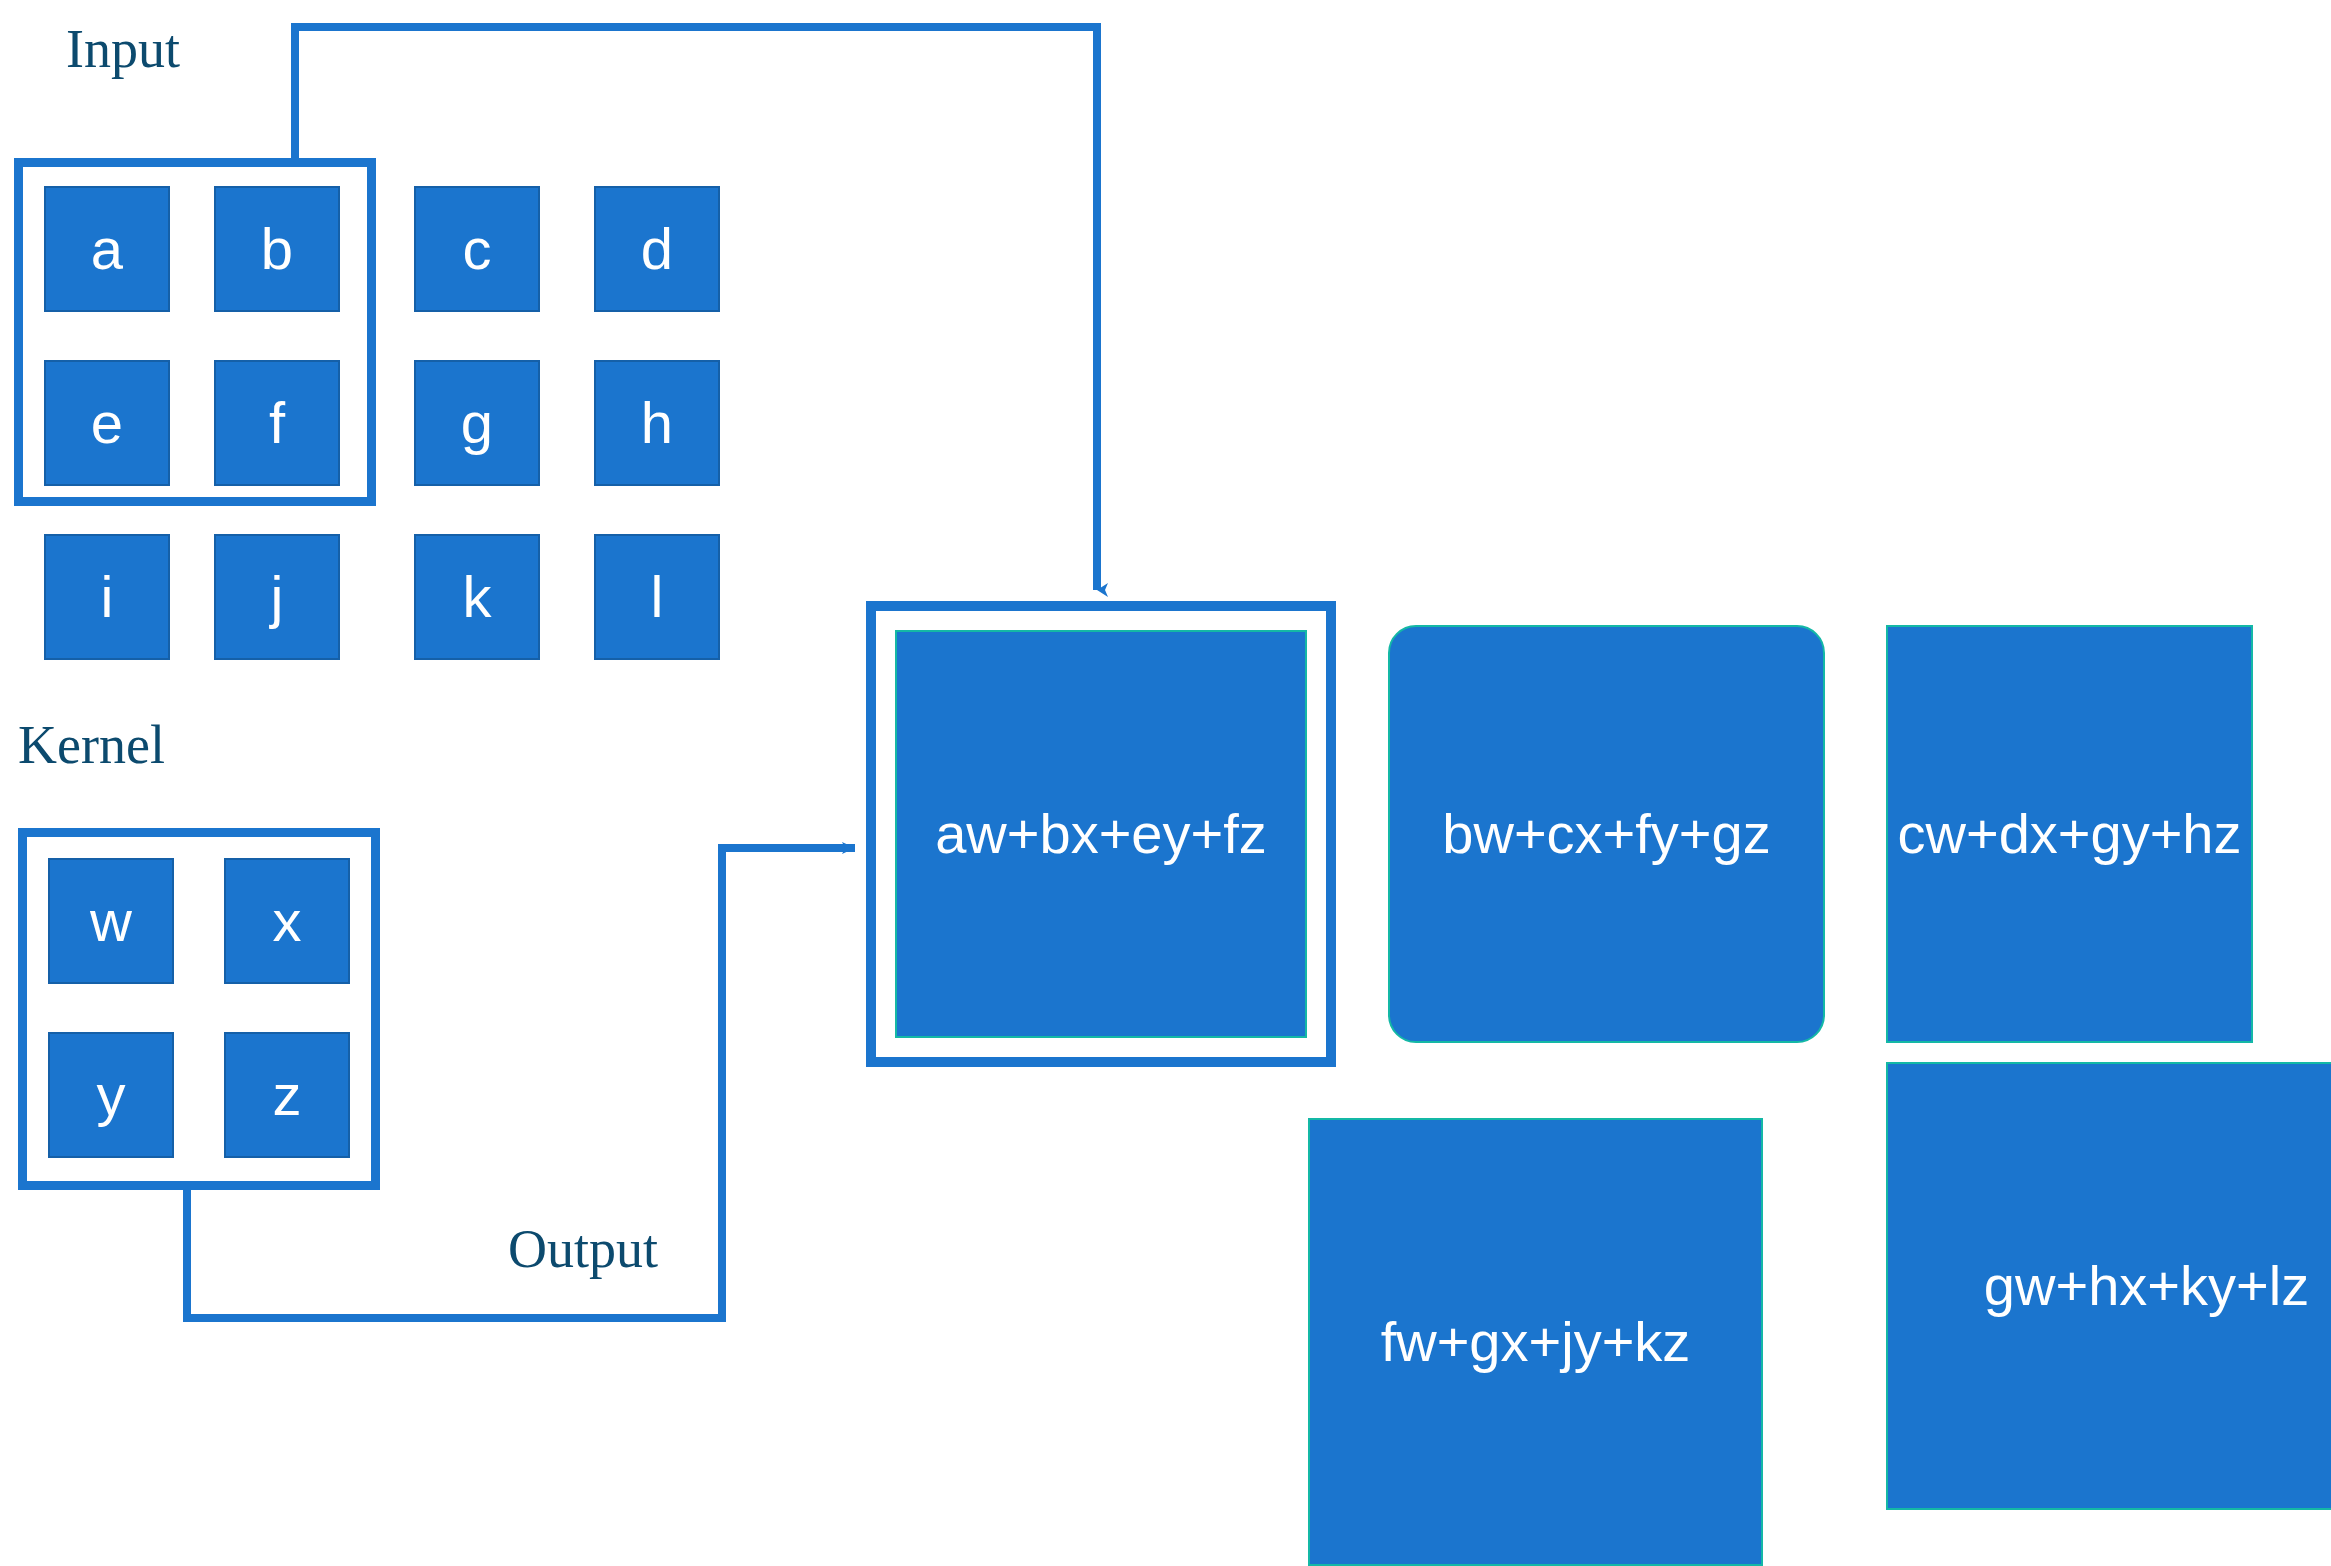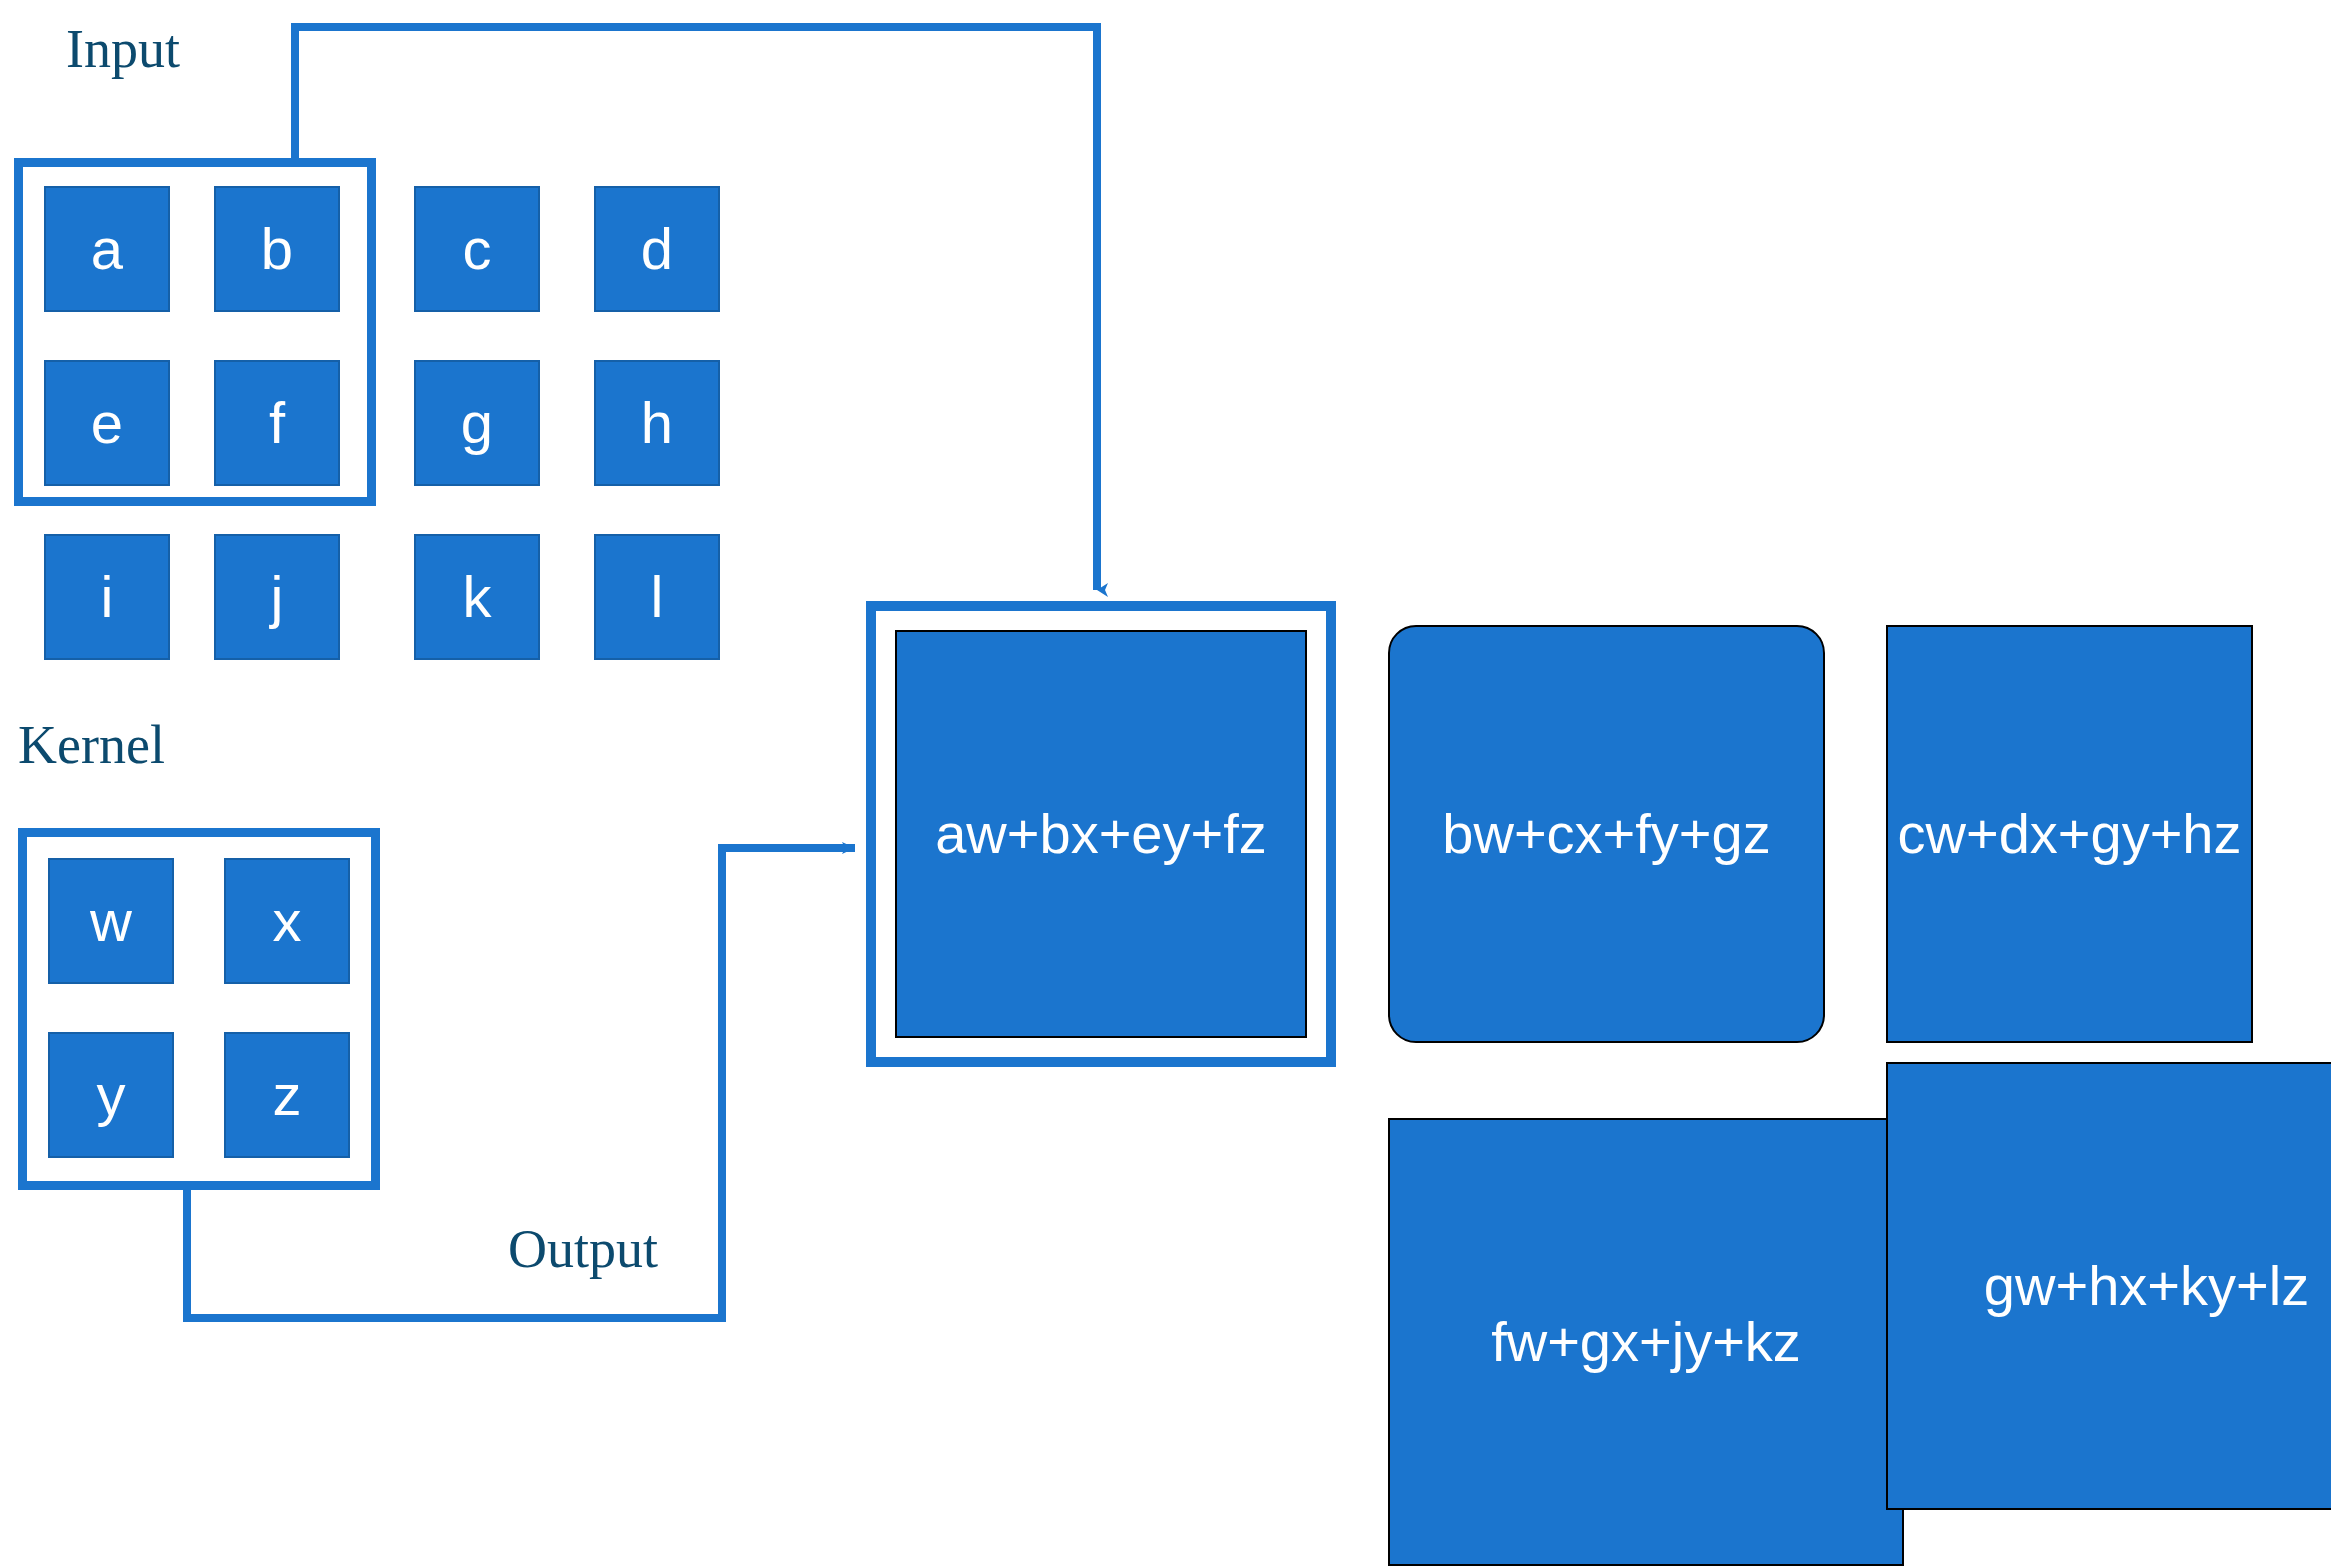--- a/index.html
+++ b/index.html
@@ -40,21 +40,21 @@
     align-items: center;
     justify-content: center;
     font-size: 58px;
     line-height: 1;
     font-family: "Liberation Sans", sans-serif;
   }
 
   
   .outcell {
     background: #1b75ce;
-    border: 2px solid #000000;
+    border: 2px solid #14b8a6;
     color: #ffffff;
     display: flex;
     align-items: center;
     justify-content: center;
     text-align: center;
     font-size: 56px;
     line-height: 1.28;
     padding: 0 12px;
     font-family: "Liberation Sans", sans-serif;
   }
@@ -127,16 +127,16 @@
   <div class="abs cell" style="left:224px; top:1032px; width:126px; height:126px;">z</div>
 
   <div class="abs caption" style="left:508px; top:1222px;">Output</div>
 
   <div class="abs hl-out" style="left:866px; top:601px; width:470px; height:466px;"></div>
 
   <div class="abs outcell" style="left:895px; top:630px; width:412px; height:408px;">aw+bx+ey+fz</div>
   <div class="abs outcell" style="left:1388px; top:625px; width:437px; height:418px;border-radius:28px;">bw+cx+fy+gz</div>
   <div class="abs outcell" style="left:1886px; top:625px; width:367px; height:418px;">cw+dx+gy+hz</div>
 
-  <div class="abs outcell" style="left:1388px; top:1118px; width:516px; height:448px;">fw+gx+jy+kz</div>
+  <div class="abs outcell" style="left:1308px; top:1118px; width:455px; height:448px;">fw+gx+jy+kz</div>
   <div class="abs outcell" style="left:1886px; top:1062px; width:521px; height:448px;">gw+hx+ky+lz</div>
 
 </div>
 
 </body></html>

